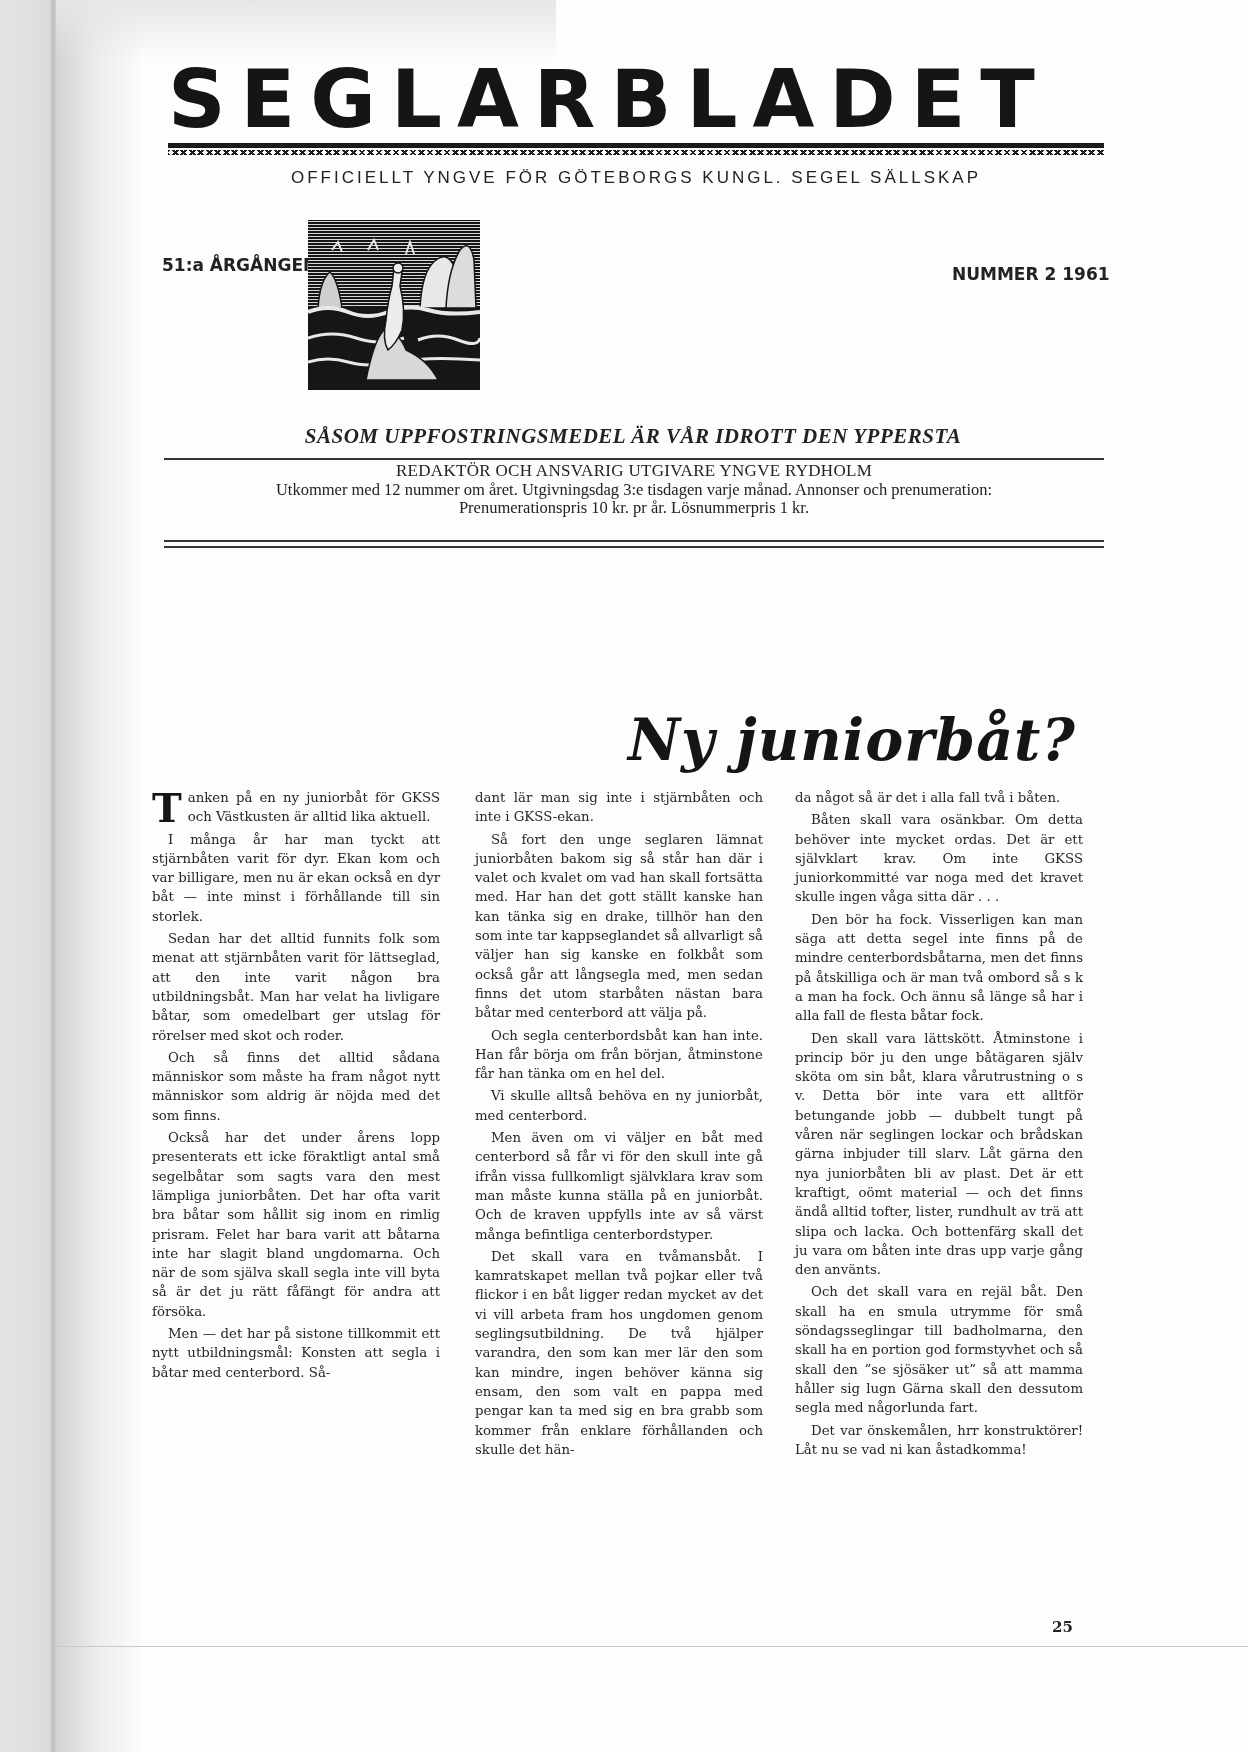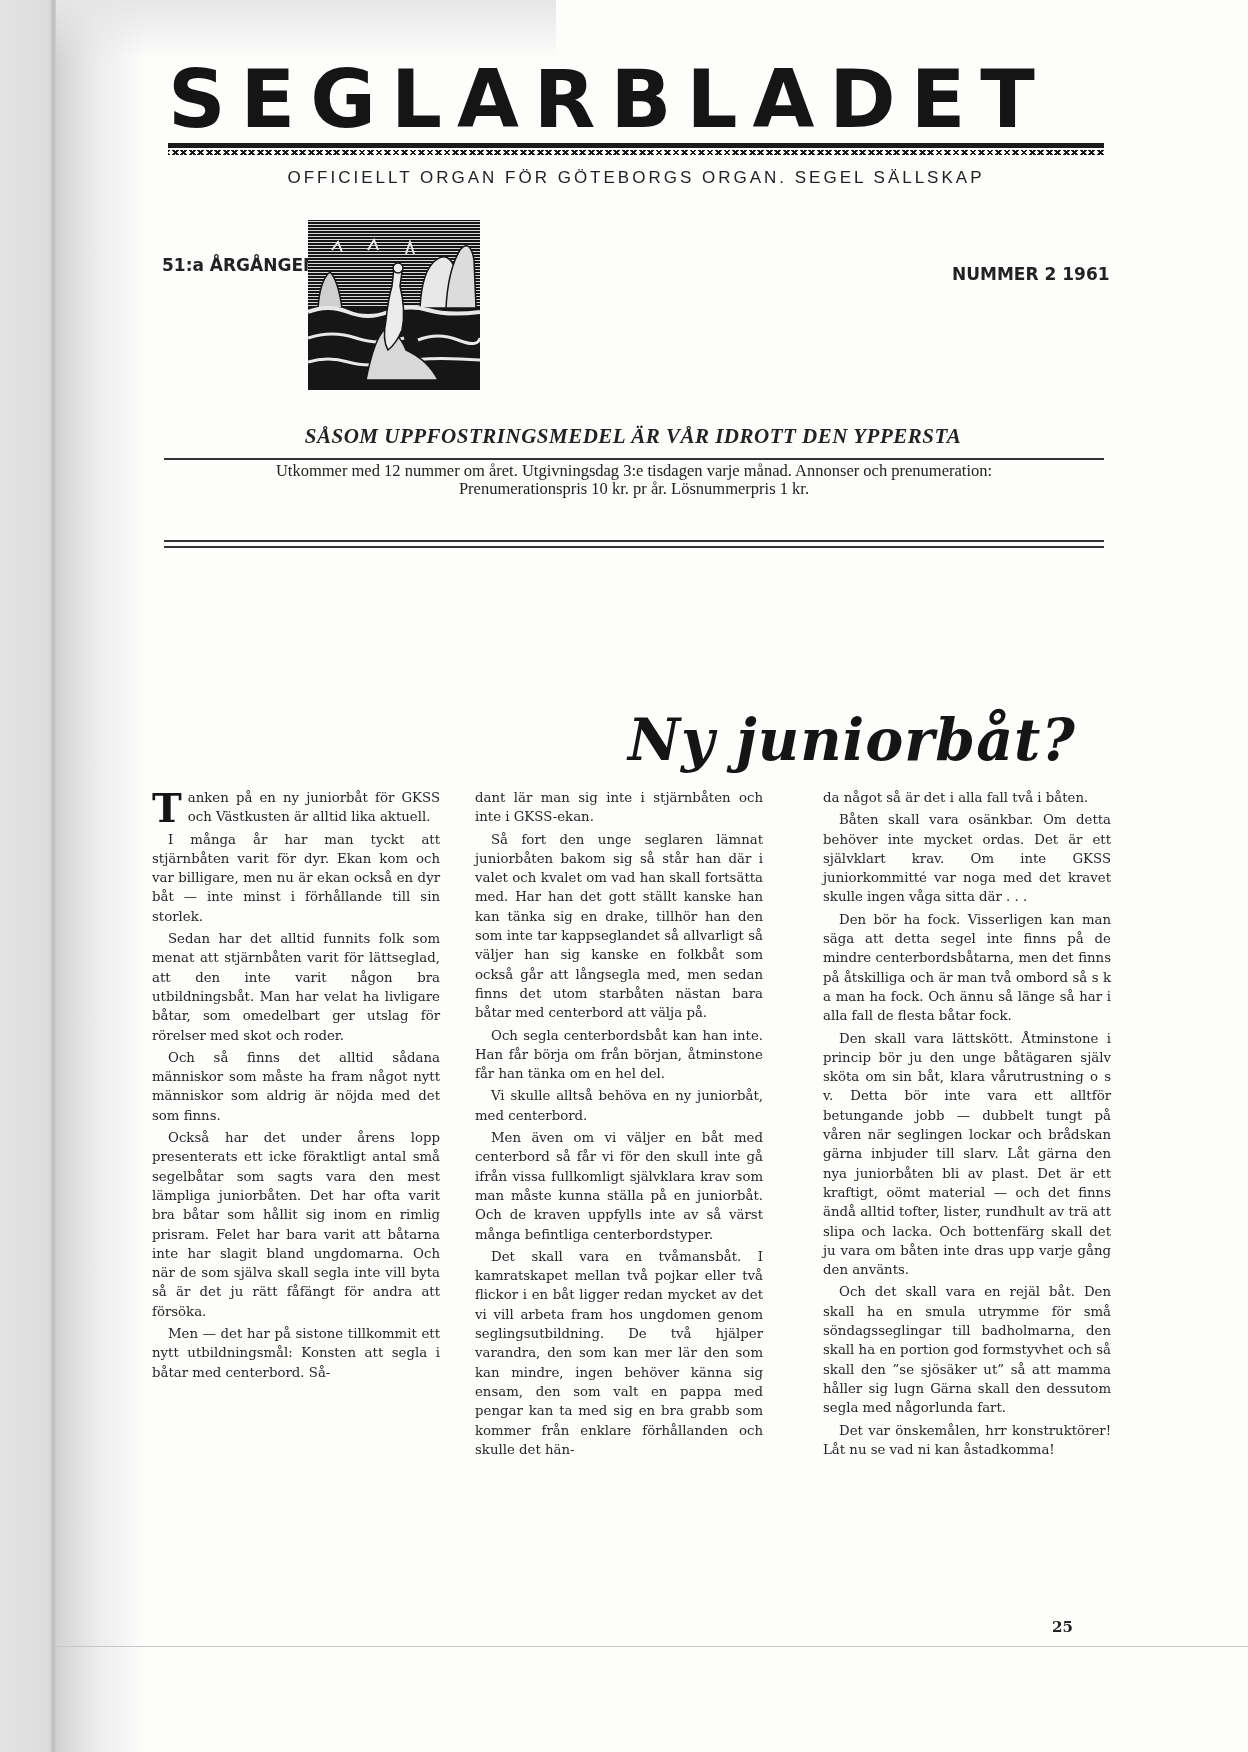--- a/index.html
+++ b/index.html
@@ -75,41 +75,41 @@
   }
   .col {
     position: absolute; top: 788px; width: 288px;
     font-family: "DejaVu Serif", serif; font-size: 13.3px; line-height: 19.3px;
     color: #262626; text-align: justify; hyphens: manual;
   }
   .col p { margin: 0 0 3px 0; text-indent: 16px; }
   .col p.noindent { text-indent: 0; }
   .col1 { left: 152px; }
   .col2 { left: 475px; }
-  .col3 { left: 795px; margin-left: 28px; }
+  .col3 { left: 795px; }
   .dropcap {
     float: left; font-family: "DejaVu Serif", serif; font-weight: bold;
     font-size: 40px; line-height: 36px; margin: 2px 6px 0 0; color: #151515;
   }
   .page-number {
     position: absolute; left: 1052px; top: 1618px;
     font-family: "DejaVu Serif", serif; font-weight: bold; font-size: 15px; color: #222;
   }
 </style>
 </head>
 <body>
 
 <div class="spine"></div>
 <div class="gutter-shadow"></div>
 <div class="top-shadow"></div>
 
 <div class="masthead">SEGLARBLADET</div>
 <div class="rule-thick"></div>
 <div class="rule-wavy"></div>
-<div class="subtitle">OFFICIELLT ORGAN FÖR GÖTEBORGS ORGAN. SEGEL SÄLLSKAP</div>
+<div class="subtitle">OFFICIELLT YNGVE FÖR GÖTEBORGS KUNGL. SEGEL SÄLLSKAP</div>
 
 <div class="volume">51:a ÅRGÅNGEN</div>
 
 <div class="woodcut">
   <svg width="172" height="170" viewBox="0 0 172 170">
     <defs>
       <pattern id="hatch" width="4" height="3" patternUnits="userSpaceOnUse">
         <rect width="4" height="3" fill="#161616"></rect>
         <rect y="1" width="4" height="1" fill="#d8d8d8"></rect>
       </pattern>
@@ -128,20 +128,21 @@
     <path d="M24 30 L30 22 L34 32 M60 30 L66 20 L70 30 M98 34 L102 22 L106 34" stroke="#e8e8e8" stroke-width="2" fill="none"></path>
   </svg>
 </div>
 
 <div class="issue">NUMMER 2 1961</div>
 
 <div class="motto">SÅSOM UPPFOSTRINGSMEDEL ÄR VÅR IDROTT DEN YPPERSTA</div>
 <div class="rule-thin1"></div>
 
 <div class="editor-block">
+  <div class="ed-head">REDAKTÖR OCH ANSVARIG UTGIVARE YNGVE RYDHOLM</div>
   <div>Utkommer med 12 nummer om året. Utgivningsdag 3:e tisdagen varje månad. Annonser och prenumeration:</div>
   <div>Prenumerationspris 10 kr. pr år. Lösnummerpris 1 kr.</div>
 </div>
 <div class="rule-double1"></div>
 <div class="rule-double2"></div>
 
 <div class="article-title">Ny juniorbåt?</div>
 
 <div class="col col1">
   <p class="noindent"><span class="dropcap">T</span><span>anken på en ny juniorbåt för GKSS och Västkusten är alltid lika aktuell.</span></p>

